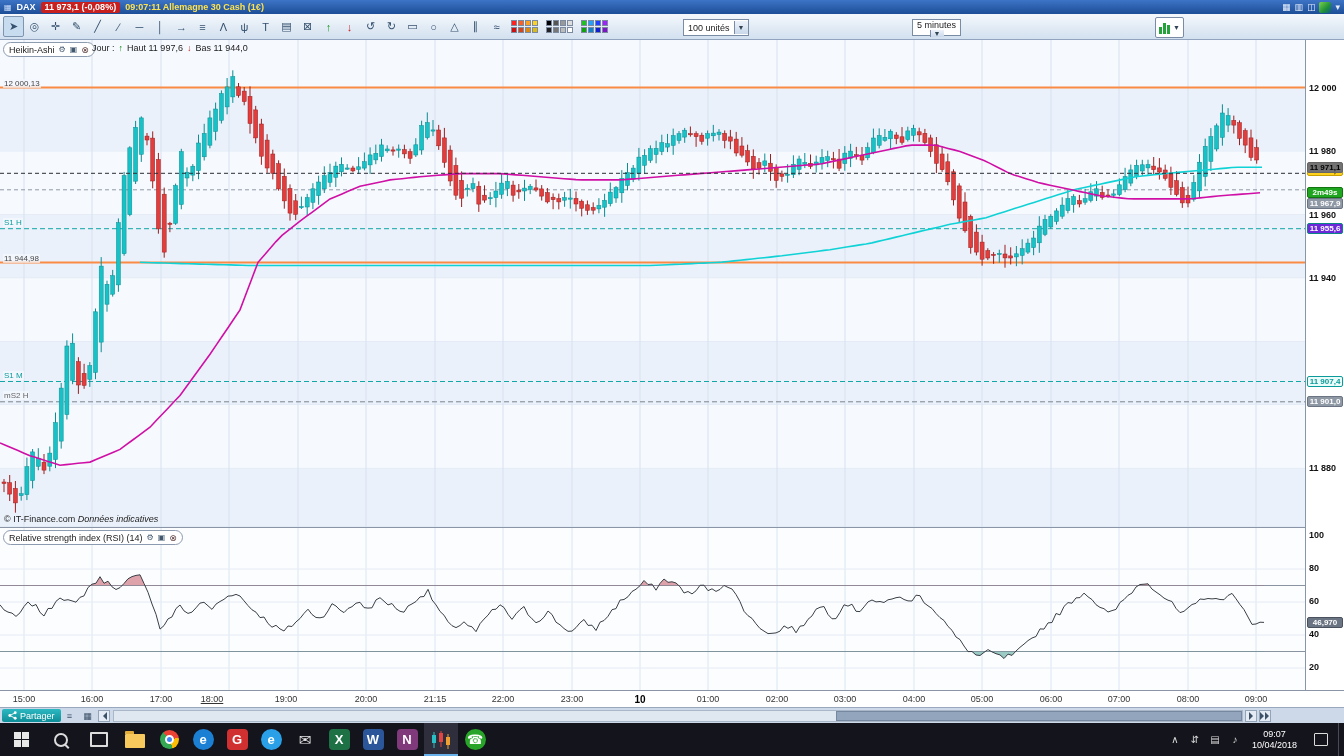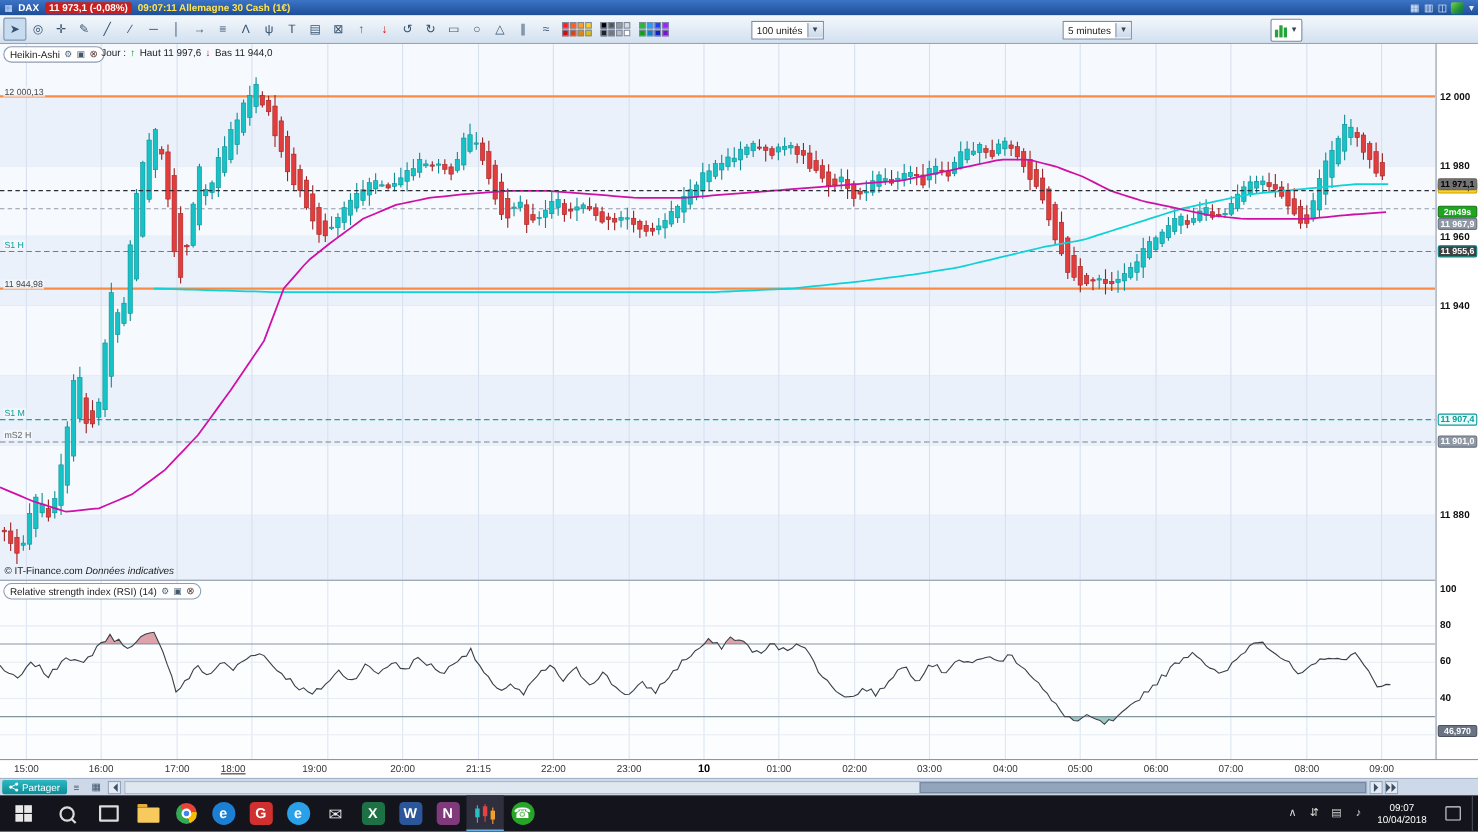--- a/index.html
+++ b/index.html
@@ -180,21 +180,21 @@
           <span class="swatch" style="background: rgb(16, 160, 16);"></span>
           <span class="swatch" style="background: rgb(16, 128, 204);"></span>
           <span class="swatch" style="background: rgb(16, 32, 204);"></span>
           <span class="swatch" style="background: rgb(128, 16, 204);"></span>
         </span>
       </span>
     <span class="dropdown" style="left:683px;">
       <span class="dd-label">100 unités</span>
       <span class="dd-arrow">▼</span>
     </span>
-    <span class="dropdown" style="left:966px;">
+    <span class="dropdown" style="left:912px;flex-direction:column;">
       <span class="dd-label">5 minutes</span>
       <span class="dd-arrow">▼</span>
     </span>
     <span class="strategy-btn">
       <span class="mini-candles">
           <i style="height:7px"></i>
           <i style="height:11px"></i>
           <i style="height:9px"></i>
         </span>
       <span style="font-size:7px;color:#345;">▼</span>
@@ -758,29 +758,29 @@
   <div class="axis-col" id="axis-col">
       <div class="ytick" style="top: 43px;">12 000</div>
       <div class="ytick" style="top: 106px;">11 980</div>
       <div class="ytick" style="top: 170px;">11 960</div>
       <div class="ytick" style="top: 233px;">11 940</div>
       <div class="ytick" style="top: 423px;">11 880</div>
       <div class="badge" style="top: 125px; background: rgb(255, 210, 30); color: rgb(0, 0, 0); border-color: rgb(200, 160, 0);">11 974,1</div>
       <div class="badge" style="top: 122px; background: #737373; color: rgb(0, 0, 0); border-color: rgb(102, 102, 102);">11 971,1</div>
       <div class="badge" style="top: 147px; background: rgb(31, 165, 31); color: rgb(255, 255, 255); border-color: rgb(18, 117, 18);">2m49s</div>
       <div class="badge" style="top: 158px; background: rgb(143, 152, 165); color: rgb(255, 255, 255); border-color: rgb(106, 116, 130);">11 967,9</div>
-      <div class="badge" style="top: 183px; background: #404040; color: rgb(255, 255, 255); border-color: rgb(12, 133, 133);">11 955,6</div>
+      <div class="badge" style="top: 183px; background: #6d28d9; color: rgb(255, 255, 255); border-color: rgb(12, 133, 133);">11 955,6</div>
       <div class="badge" style="top: 336px; background: rgb(234, 252, 249); color: rgb(11, 155, 155); border-color: rgb(11, 155, 155);">11 907,4</div>
       <div class="badge" style="top: 356px; background: rgb(143, 152, 165); color: rgb(255, 255, 255); border-color: rgb(106, 116, 130);">11 901,0</div>
       <div class="ytick" style="top: 490px;">100</div>
       <div class="ytick" style="top: 523px;">80</div>
       <div class="ytick" style="top: 556px;">60</div>
       <div class="ytick" style="top: 589px;">40</div>
       <div class="ytick" style="top: 622px;">20</div>
-      <div class="badge" style="top: 577px; background: rgb(106, 116, 130); color: rgb(255, 255, 255); border-color: rgb(73, 82, 94); margin-top: 42px;">46,970</div>
+      <div class="badge" style="top: 577px; background: rgb(106, 116, 130); color: rgb(255, 255, 255); border-color: rgb(73, 82, 94);">46,970</div>
     </div>
 
   <div class="xaxis" id="xaxis">
       <span class="xtick" style="left: 24px;">15:00</span>
       <span class="xtick" style="left: 92px;">16:00</span>
       <span class="xtick" style="left: 161px;">17:00</span>
       <span class="xtick" style="left: 212px; text-decoration: underline;">18:00</span>
       <span class="xtick" style="left: 286px;">19:00</span>
       <span class="xtick" style="left: 366px;">20:00</span>
       <span class="xtick" style="left: 435px;">21:15</span>

